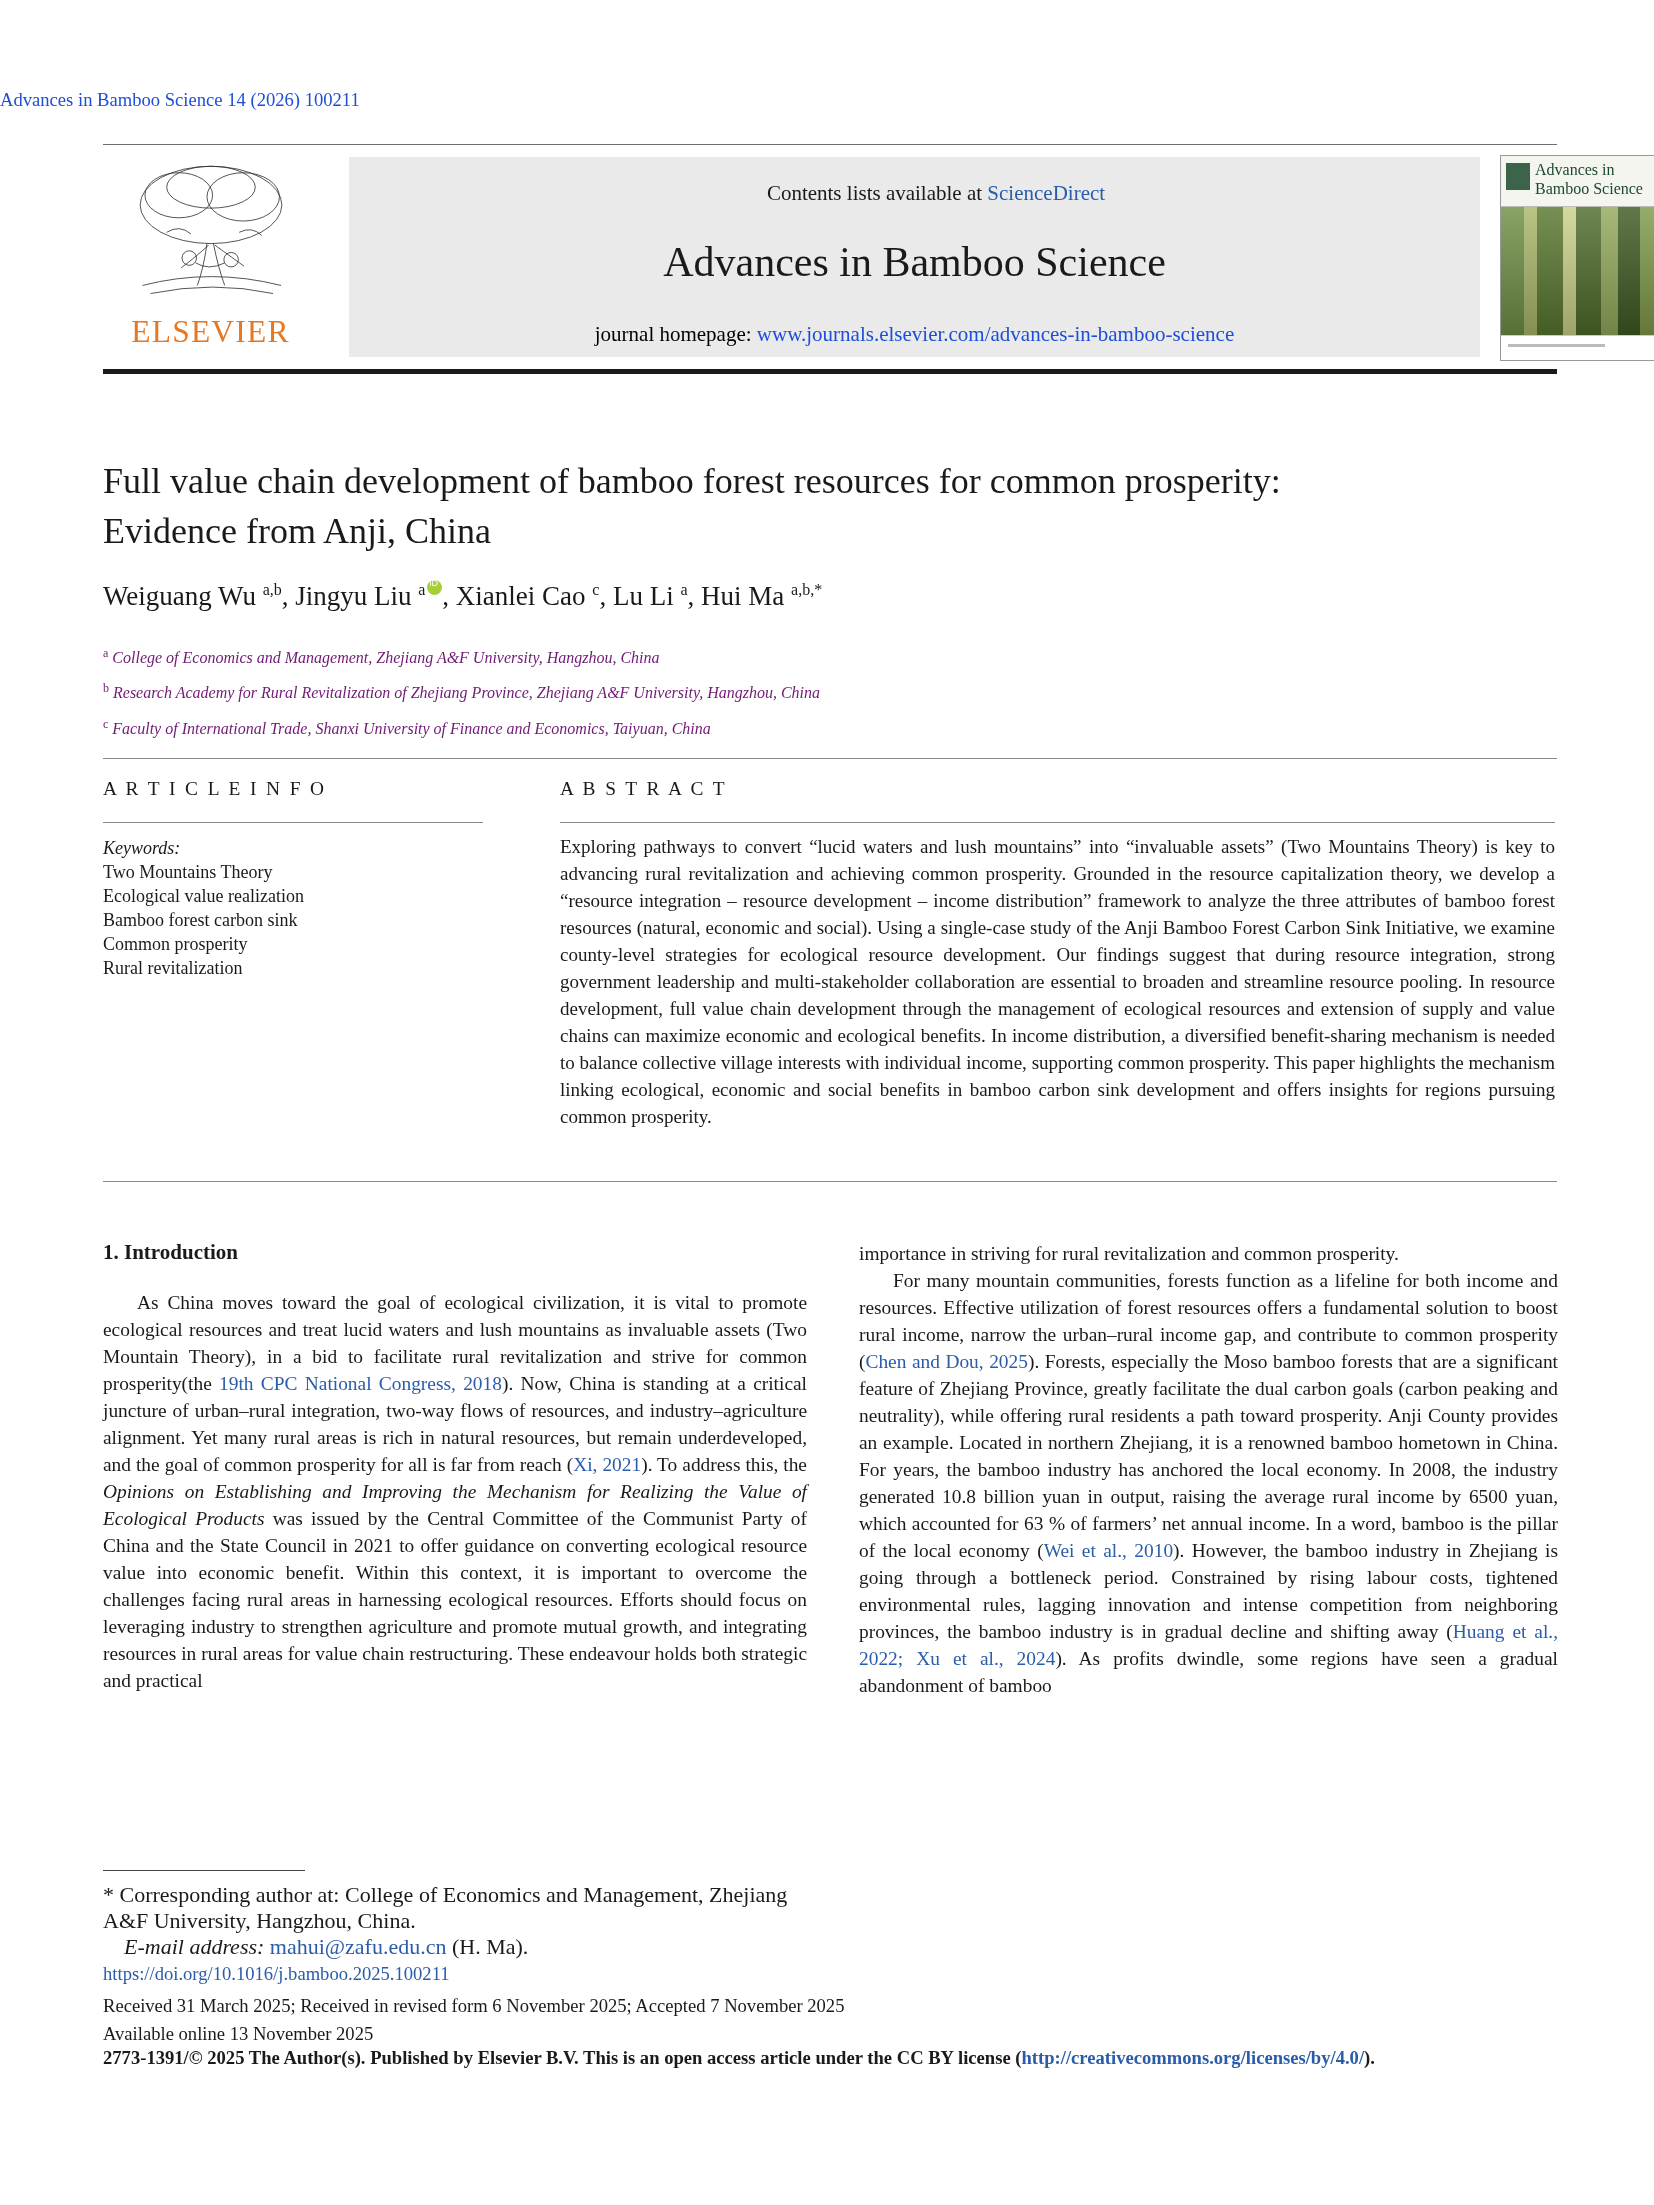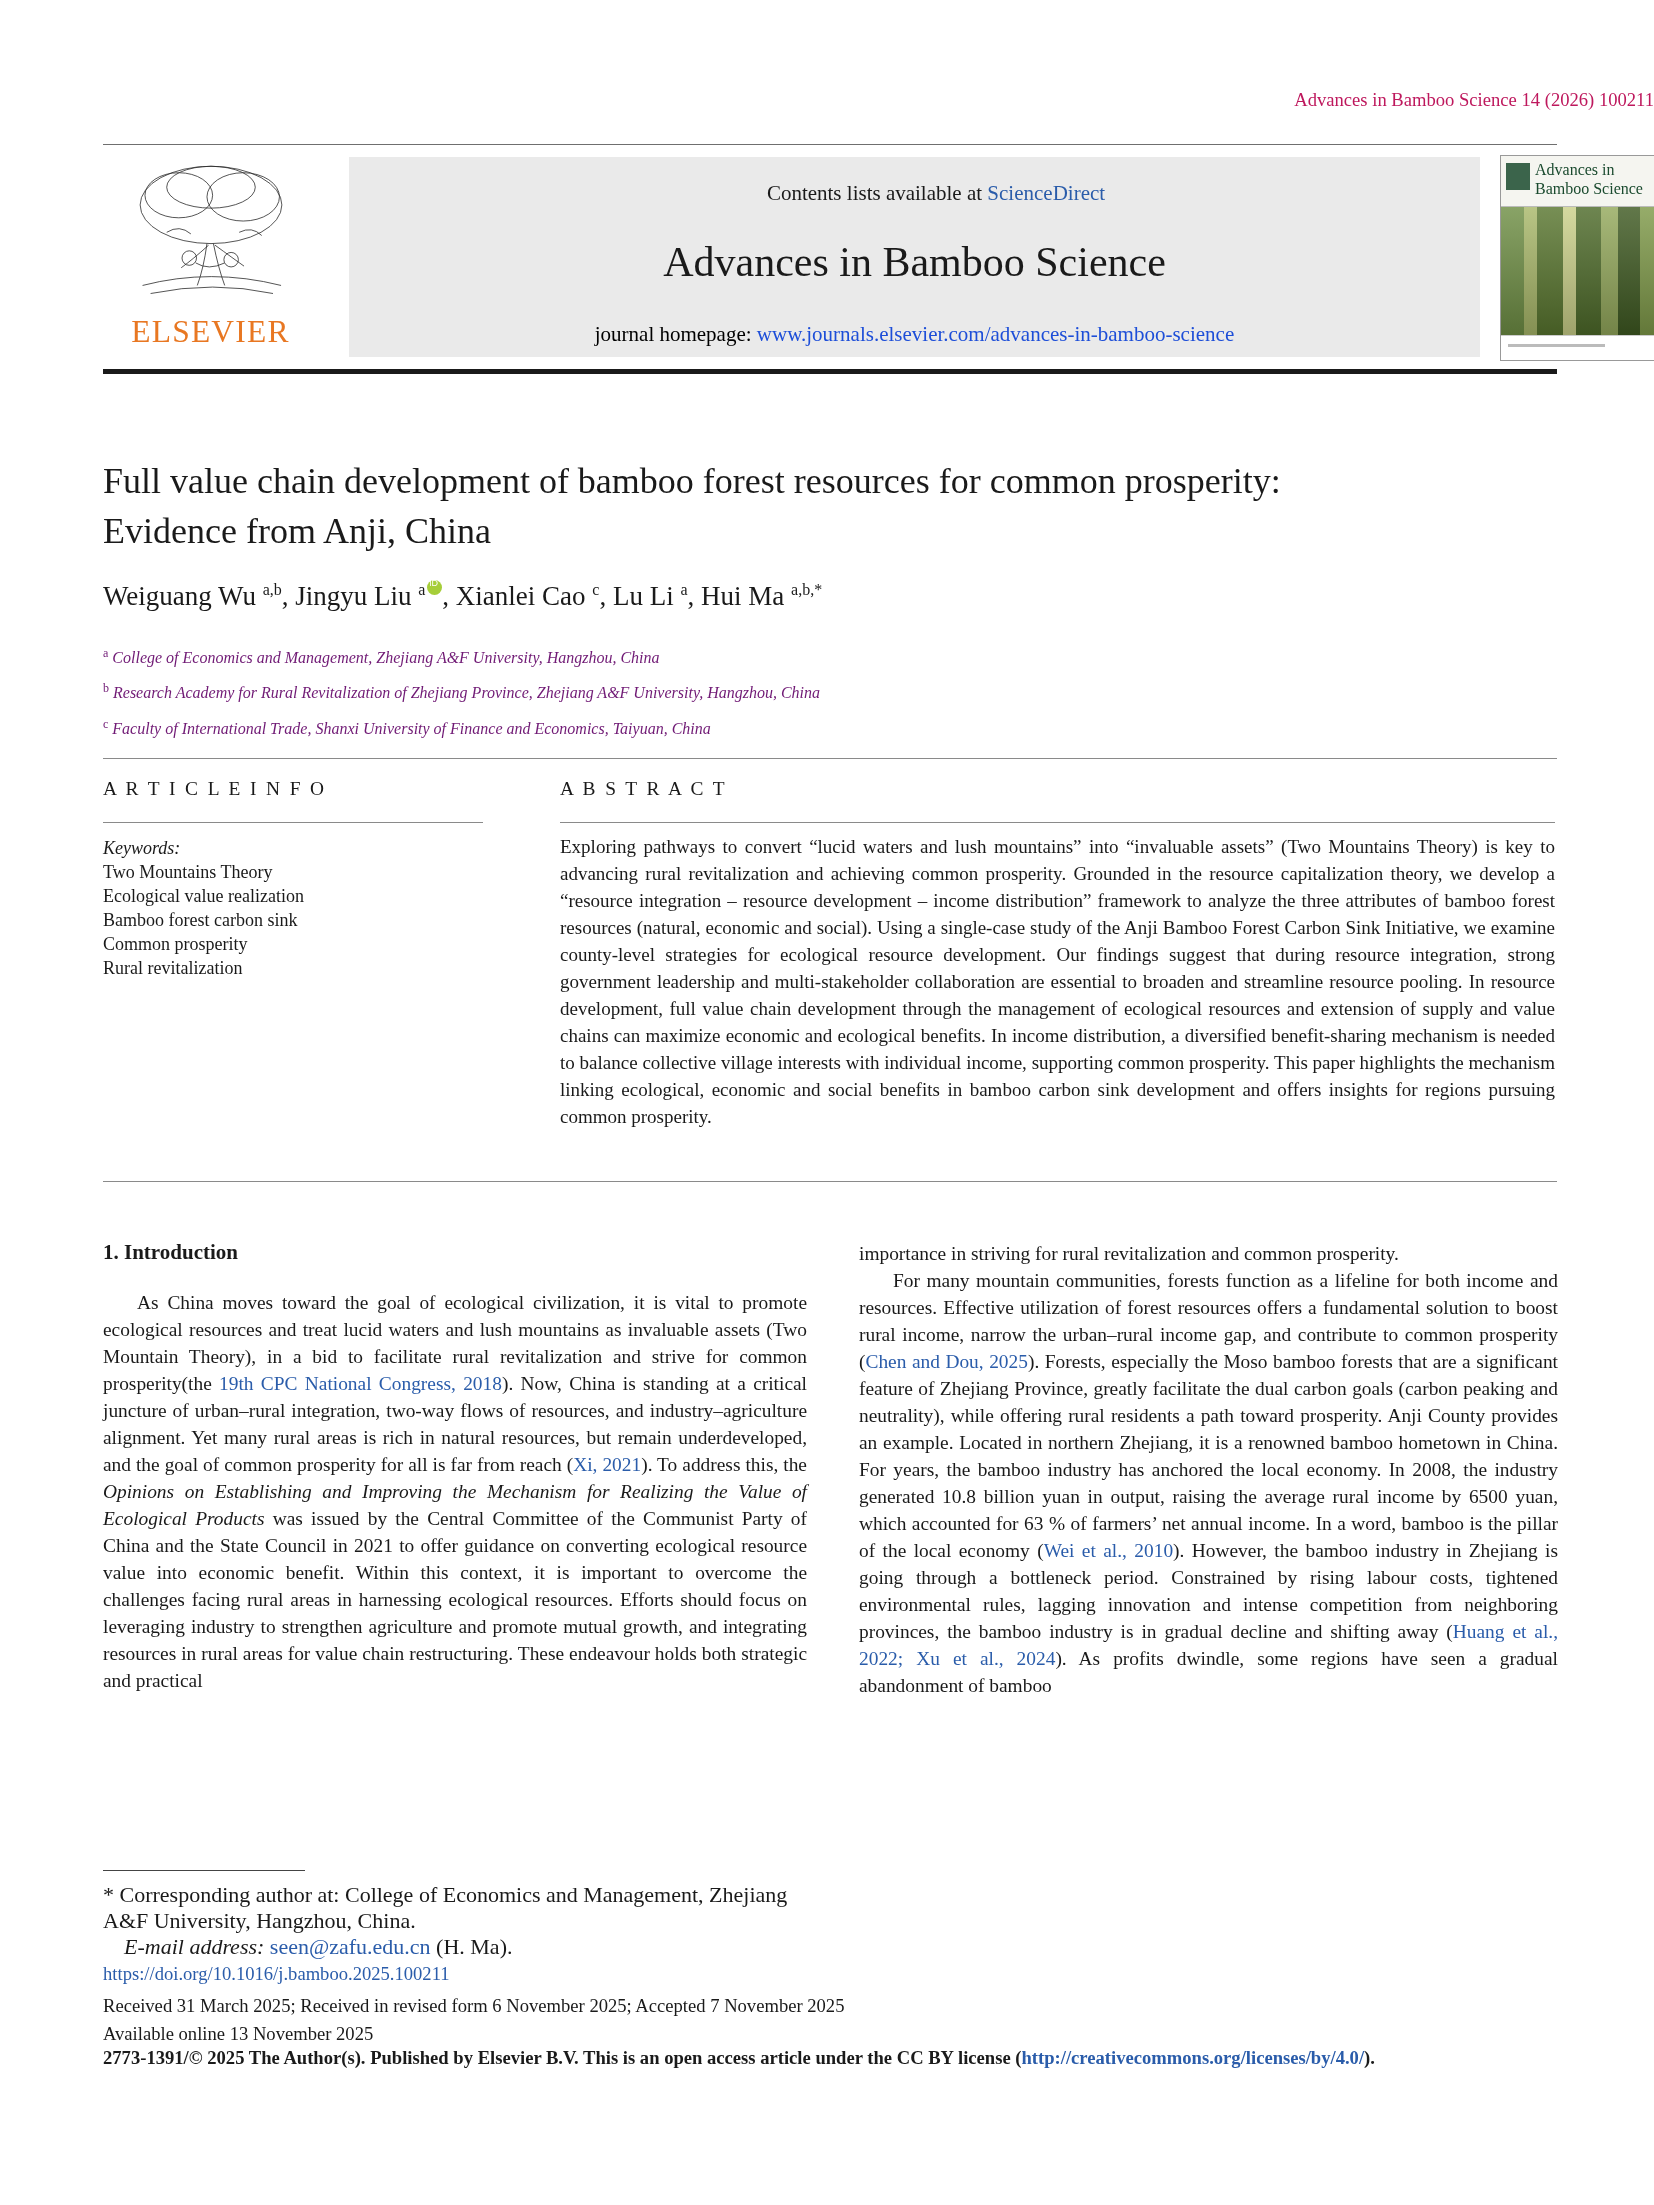--- a/index.html
+++ b/index.html
@@ -22,23 +22,23 @@
     height: 2205px;
     background: #fff;
   }
 
   
   .runhead {
     position: absolute;
     left: 0;
     top: 89px;
     width: 1654px;
-    text-align: right;
+    text-align: left;
     font-size: 18.6px;
-    color: #be185d;
+    color: #1d4ed8;
     font-family: "Liberation Serif", serif;
   }
 
   
   .masthead {
     position: absolute;
     left: 103px;
     top: 144px;
     width: 1454px;
     height: 226px;
@@ -474,21 +474,21 @@
   <div class="col-right">
     <p class="body-p noindent" id="rp0">importance in striving for rural revitalization and common prosperity.</p>
     <p class="body-p" id="rp1">For many mountain communities, forests function as a lifeline for both income and resources. Effective utilization of forest resources offers a fundamental solution to boost rural income, narrow the urban–rural income gap, and contribute to common prosperity (<a class="cite" href="#">Chen and Dou, 2025</a>). Forests, especially the Moso bamboo forests that are a significant feature of Zhejiang Province, greatly facilitate the dual carbon goals (carbon peaking and neutrality), while offering rural residents a path toward prosperity. Anji County provides an example. Located in northern Zhejiang, it is a renowned bamboo hometown in China. For years, the bamboo industry has anchored the local economy. In 2008, the industry generated 10.8 billion yuan in output, raising the average rural income by 6500 yuan, which accounted for 63 % of farmers’ net annual income. In a word, bamboo is the pillar of the local economy (<a class="cite" href="#">Wei et al., 2010</a>). However, the bamboo industry in Zhejiang is going through a bottleneck period. Constrained by rising labour costs, tightened environmental rules, lagging innovation and intense competition from neighboring provinces, the bamboo industry is in gradual decline and shifting away (<a class="cite" href="#">Huang et al., 2022; Xu et al., 2024</a>). As profits dwindle, some regions have seen a gradual abandonment of bamboo</p>
   </div>
 
   <div class="foot-rule"></div>
   <div class="corresponding">
     <div>* Corresponding author at: College of Economics and Management, Zhejiang A&amp;F University, Hangzhou, China.</div>
     <div style="padding-left:21px;">
       <span class="it">E-mail address:</span>
-      <a href="#">seen@zafu.edu.cn</a>
+      <a href="#">mahui@zafu.edu.cn</a>
       <span>(H. Ma).</span>
     </div>
   </div>
   <div class="doi-line">
     <a href="#">https://doi.org/10.1016/j.bamboo.2025.100211</a>
   </div>
   <div class="hist-line">
     <div>Received 31 March 2025; Received in revised form 6 November 2025; Accepted 7 November 2025</div>
     <div>Available online 13 November 2025</div>
   </div>

